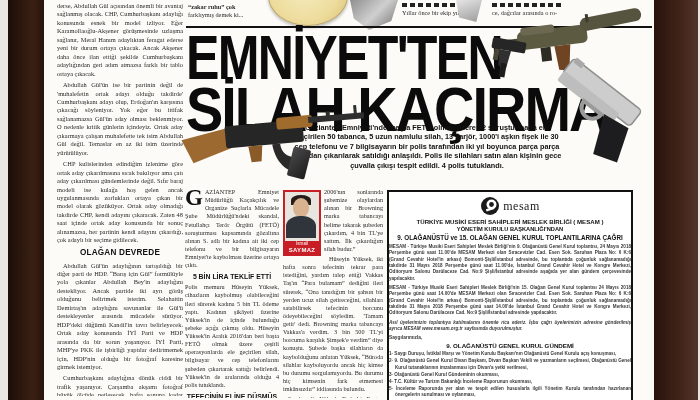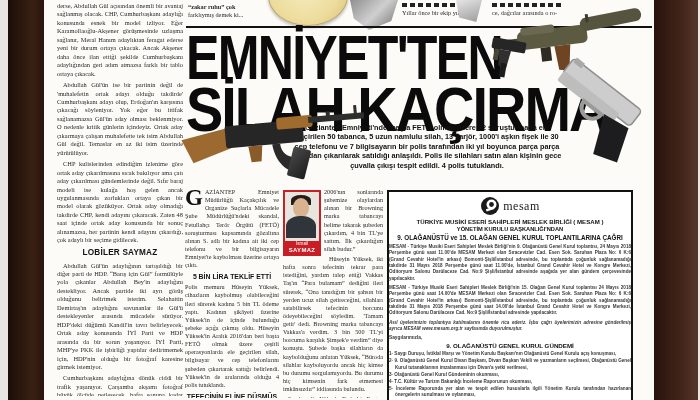--- a/index.html
+++ b/index.html
@@ -66,21 +66,21 @@
 <div class="canvas">
   <div class="band band-left"></div>
   <div class="band band-right"></div>
 
   <div class="paper">
 
     <div class="left-col">
       <p class="nofirst">derse, Abdullah Gül açısından önemli bir avantaj sağlanmış olacak. CHP, Cumhurbaşkanı adaylığı konusunda esnek bir model izliyor. Eğer Karamollaoğlu-Akşener görüşmesinde uzlaşma sağlanır, Meral Hanım adaylıktan feragat ederse yeni bir durum ortaya çıkacak. Ancak Akşener daha önce ilan ettiği şekilde Cumhurbaşkanı adaylığından geri adım atmazsa farklı bir tablo ortaya çıkacak.</p>
       <p>Abdullah Gül'ün ise bir partinin değil de 'muhalefetin ortak adayı olduğu takdirde' Cumhurbaşkanı adayı olup, Erdoğan'ın karşısına çıkacağı söyleniyor. Yok eğer bu ittifak sağlanamazsa Gül'ün aday olması beklenmiyor. O nedenle kritik günlerin içindeyiz. Ortak aday çıkarmaya çalışan muhalefette tek isim Abdullah Gül değil. Temaslar en az iki isim üzerinde yürütülüyor.</p>
       <p>CHP kulislerinden edindiğim izlenime göre ortak aday çıkarılmasına sıcak bakılıyor ama çatı aday çıkarılması gündemlerinde değil. Sıfır baraj modeli ise kulağa hoş gelen ancak uygulanmasında zorlukları ortaya çıkan bir model olarak gözüküyor. Ortak aday olmadığı takdirde CHP, kendi adayını çıkaracak. Zaten 48 saat içinde ortak aday konusunda bir sonuç alınamazsa, her partinin kendi adayını çıkardığı, çok adaylı bir seçime gidilecek.</p>
-      <h4 class="op-sub">LOBİLER SAYMAZ</h4>
+      <h4 class="op-sub">OLAĞAN DEVREDE</h4>
       <p>Abdullah Gül'ün adaylığının tartışıldığı bir diğer parti de HDP. “Barış için Gül” formülüyle yola çıkanlar Abdullah Bey'in adaylığını destekliyor. Ancak partide iki ayrı görüş olduğunu belirtmek isterim. Selahattin Demirtaş'ın adaylığını savunanlar ile Gül'ü destekleyenler arasında mücadele sürüyor. HDP'deki düğümü Kandil'in tavrı belirleyecek. Ortak aday konusunda İYİ Parti ve HDP arasında da bir sorun yaşanıyor. İYİ Parti, MHP'ye PKK ile işbirliği yaptılar dedirtmemek için, HDP'nin olduğu bir fotoğraf karesine girmek istemiyor.</p>
       <p>Cumhurbaşkanı adaylığına dönük ciddi bir trafik yaşanıyor. Çarşamba akşamı fotoğraf büyük ölçüde netleşecek, hafta sonuna kadar düğüm çözülecek. Ancak Cumhurbaşkanı adaylığı konusundaki arayış sadece liderler ve partiler üzerinden yürümüyor. Erdoğan'ı tasfiye etmek isteyen lobiler, etkin bir şekilde devrede.</p>
     </div>
 
     <div class="teaser" style="left:144px;width:74px;">
       <b>“zakar ruhu” çok</b>
       <span>farklıymış demek ki...</span>
     </div>
     <div class="round-photo"></div>
     <div class="gray-blob"></div>

